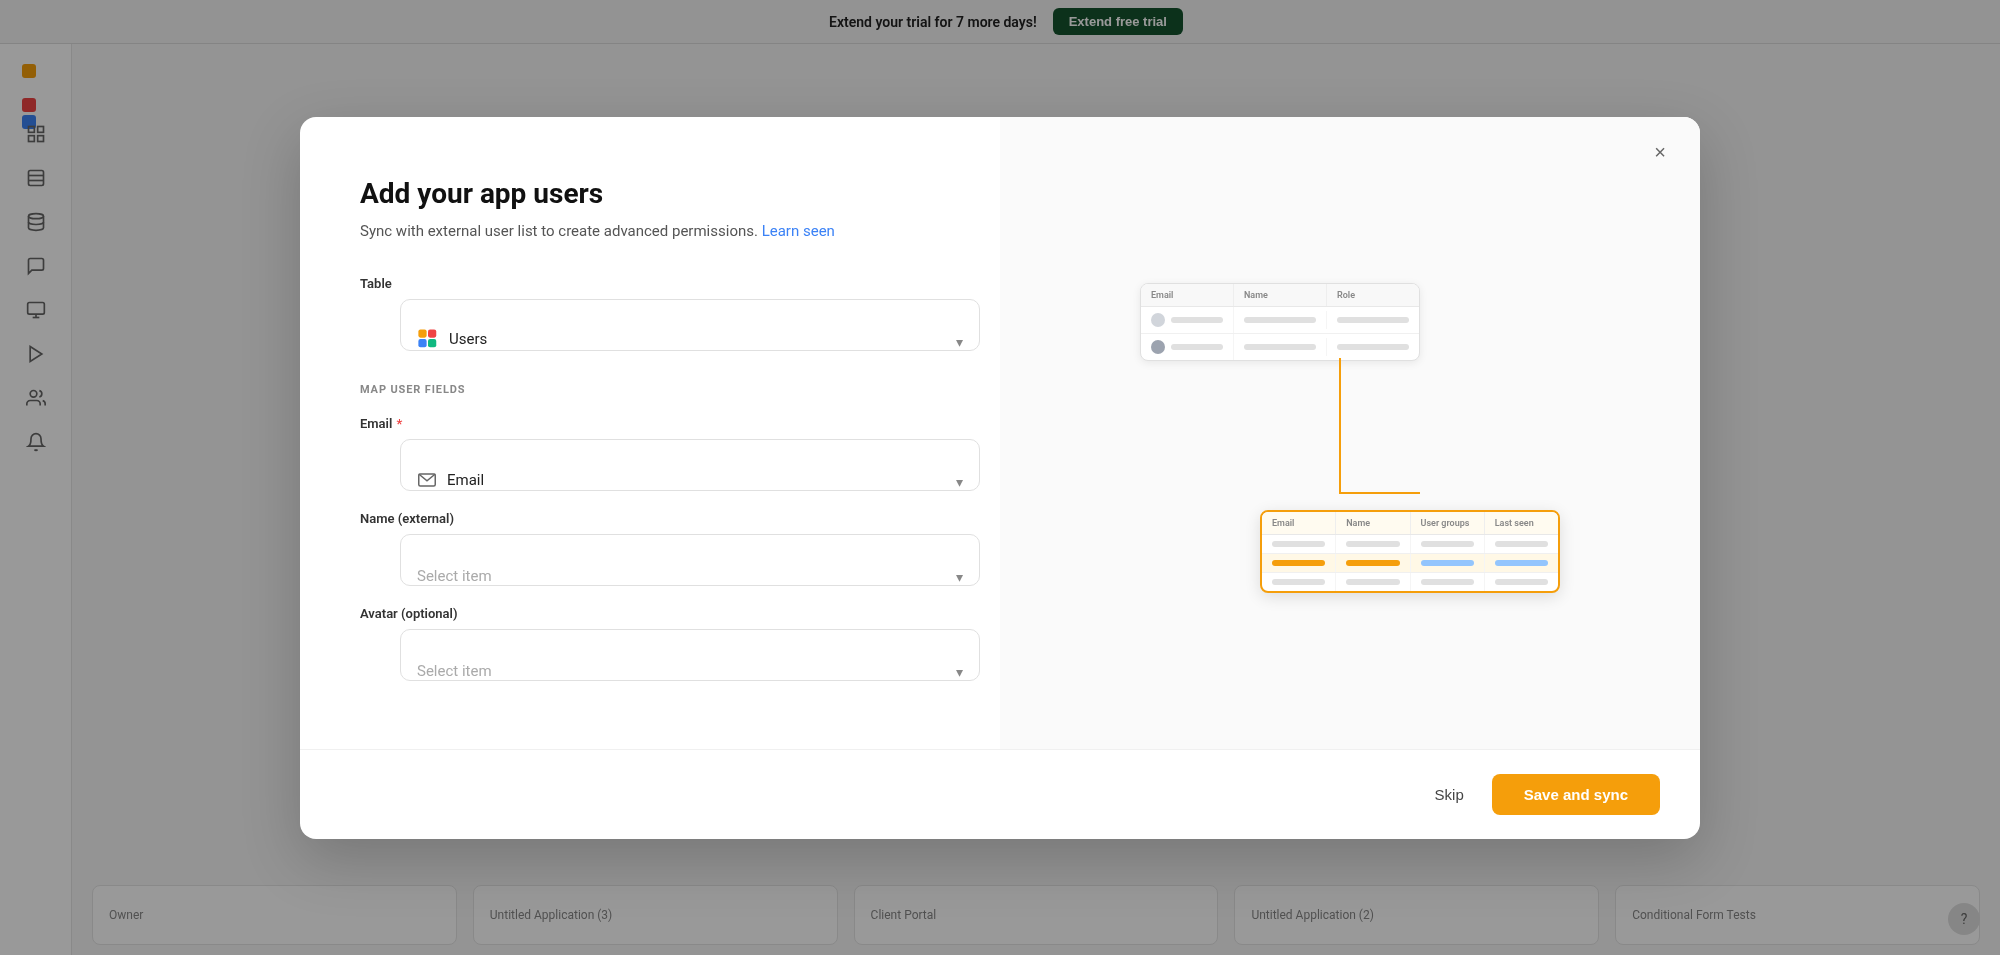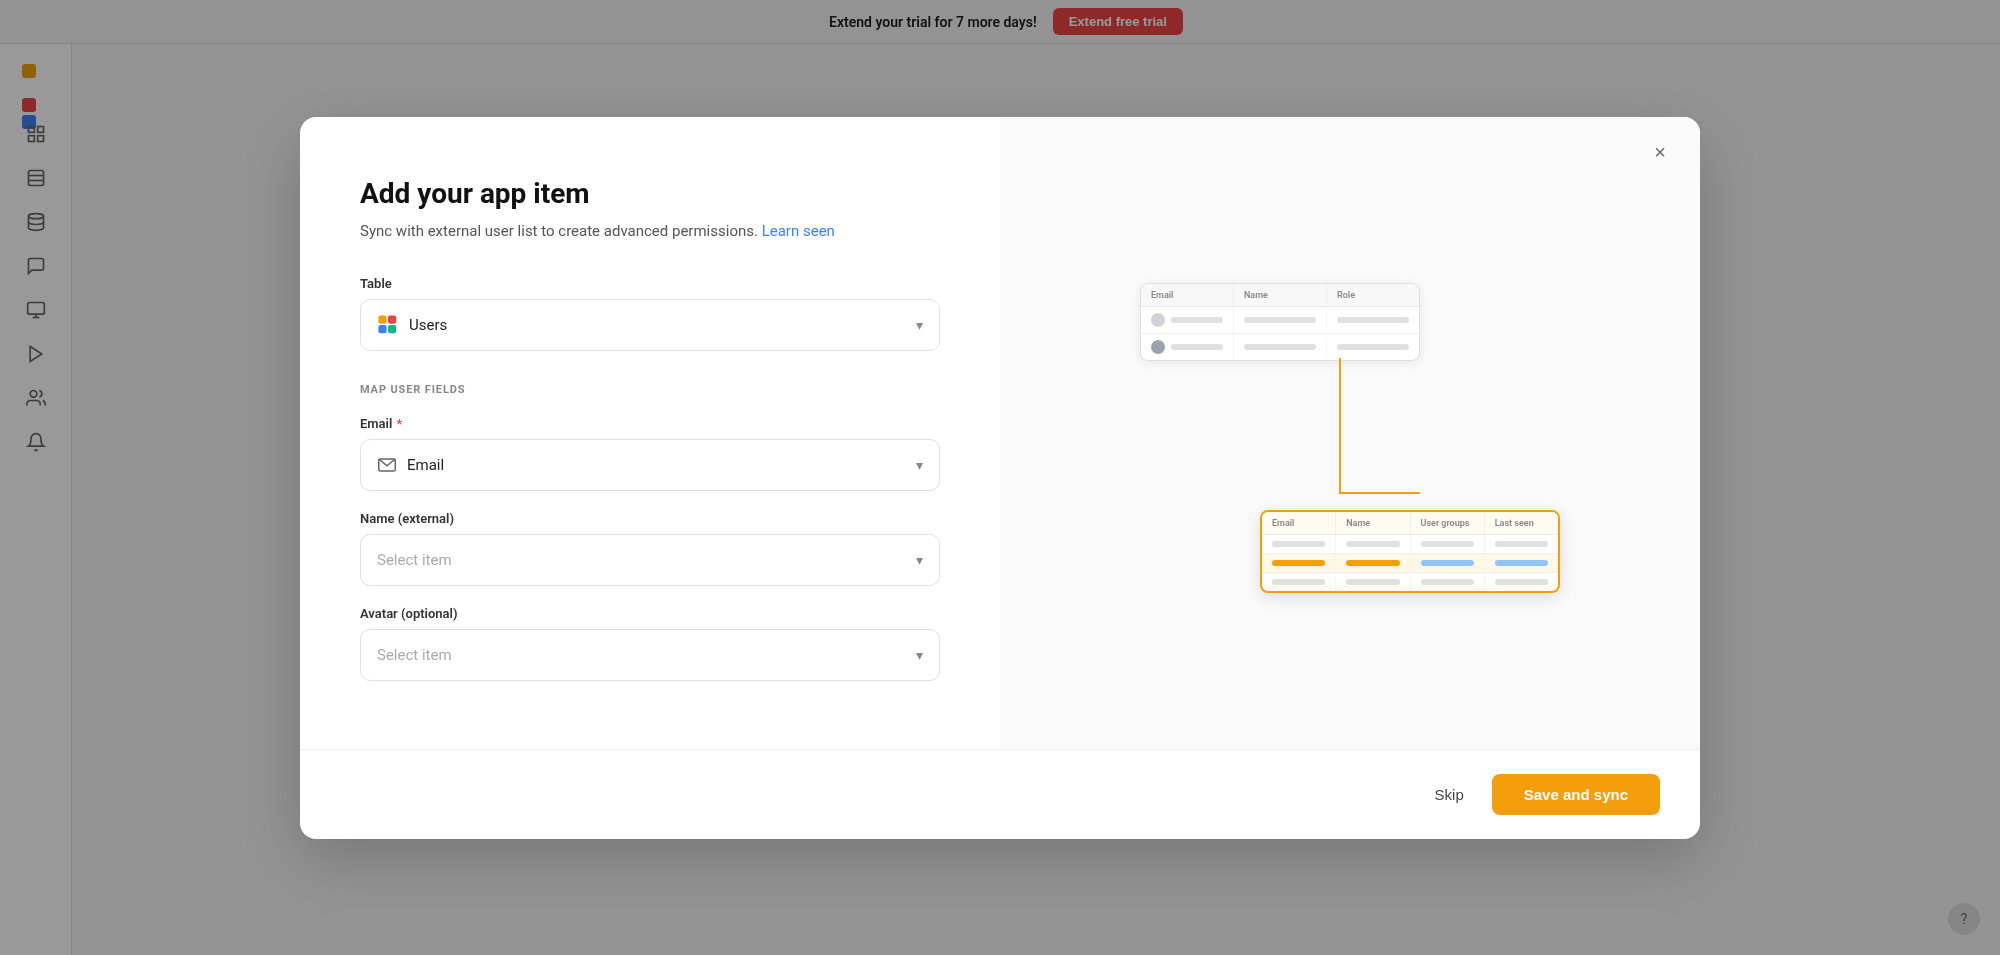--- a/index.html
+++ b/index.html
@@ -34,21 +34,21 @@
       gap: 16px;
       border-bottom: 1px solid #ddd;
     }
     .banner-text {
       font-size: 14px;
       font-weight: 600;
       color: #222;
       margin-left: 12px;
     }
     .banner-btn {
-      background: #ef4444;
+      background: #14532d;
       color: white;
       border: none;
       padding: 6px 16px;
       border-radius: 6px;
       font-size: 13px;
       font-weight: 600;
       cursor: pointer;
       text-align: right;
     }
 
@@ -211,26 +211,27 @@
       margin-top: 4px;
     }
 
     .select-dropdown {
       width: 100%;
       height: 52px;
       border: 1.5px solid #e0e0e0;
       border-radius: 10px;
       padding: 0 16px;
       display: flex;
-      align-items: center;
+      align-items: flex-end;
       justify-content: space-between;
       cursor: pointer;
       background: white;
       font-size: 15px;
       color: #222;
+      margin-left: 40px;
     }
 
     .select-dropdown.placeholder {
       color: #aaa;
       gap: 48px;
     }
 
     .select-left {
       display: flex;
       align-items: center;
@@ -503,37 +504,54 @@
     <div class="sidebar-item">
       <svg width="20" height="20" viewBox="0 0 24 24" fill="none" stroke="#666" stroke-width="2">
         <path d="M18 8A6 6 0 0 0 6 8c0 7-3 9-3 9h18s-3-2-3-9"></path>
         <path d="M13.73 21a2 2 0 0 1-3.46 0"></path>
       </svg>
     </div>
   </div>
 
   <div class="main-bg"></div>
 
+  <div class="bg-cards">
+    <div class="bg-card">
+      <span>Owner</span>
+    </div>
+    <div class="bg-card">
+      <span>Untitled Application (3)</span>
+    </div>
+    <div class="bg-card">
+      <span>Client Portal</span>
+    </div>
+    <div class="bg-card">
+      <span>Untitled Application (2)</span>
+    </div>
+    <div class="bg-card">
+      <span>Conditional Form Tests</span>
+    </div>
+  </div>
 
   <div class="help-btn">
     <span>?</span>
   </div>
 
 </div>
 
 <div class="modal-overlay">
   <div class="modal">
 
     <button class="modal-close">×</button>
 
     <div class="modal-body">
 
       <div class="modal-left">
 
-        <h1 class="modal-title">Add your app item</h1>
+        <h1 class="modal-title">Add your app users</h1>
 
         <p class="modal-subtitle">
           <span>Sync with external user list to create advanced permissions.</span>
           <a class="learn-more" href="#">Learn seen</a>
         </p>
 
         <div class="form-section">
           <div class="field-label">Table</div>
           <div class="select-dropdown">
             <div class="select-left">

